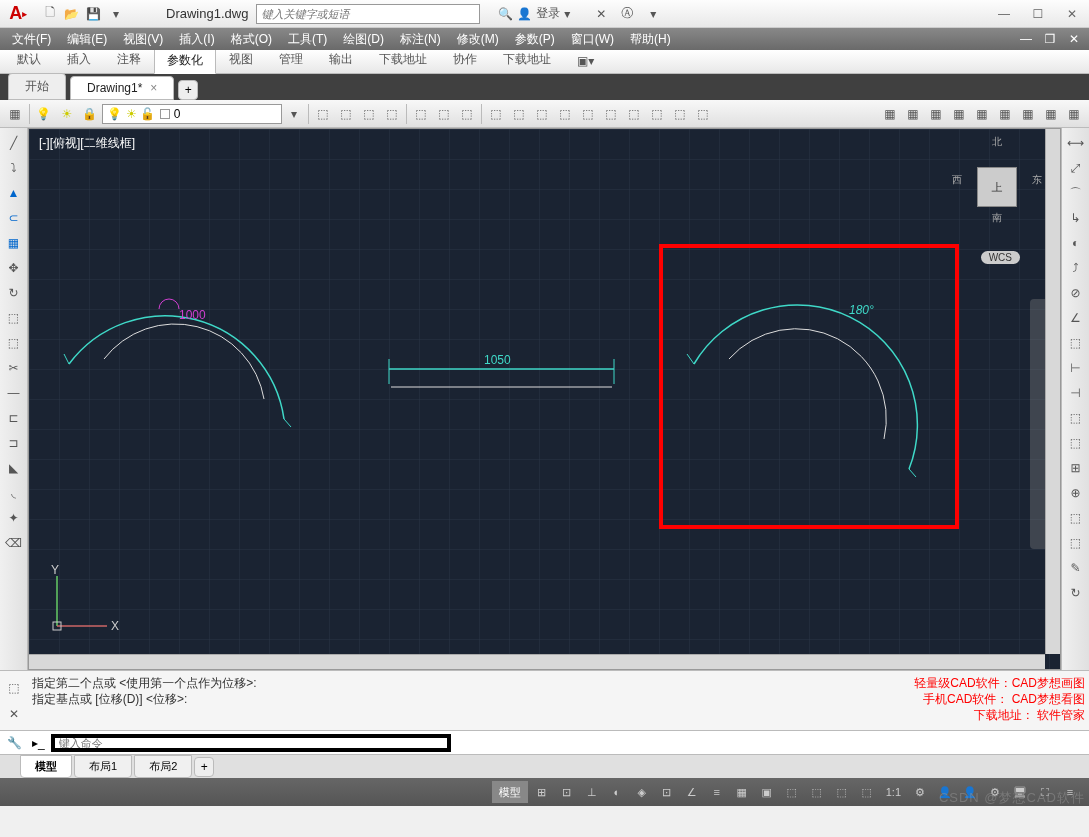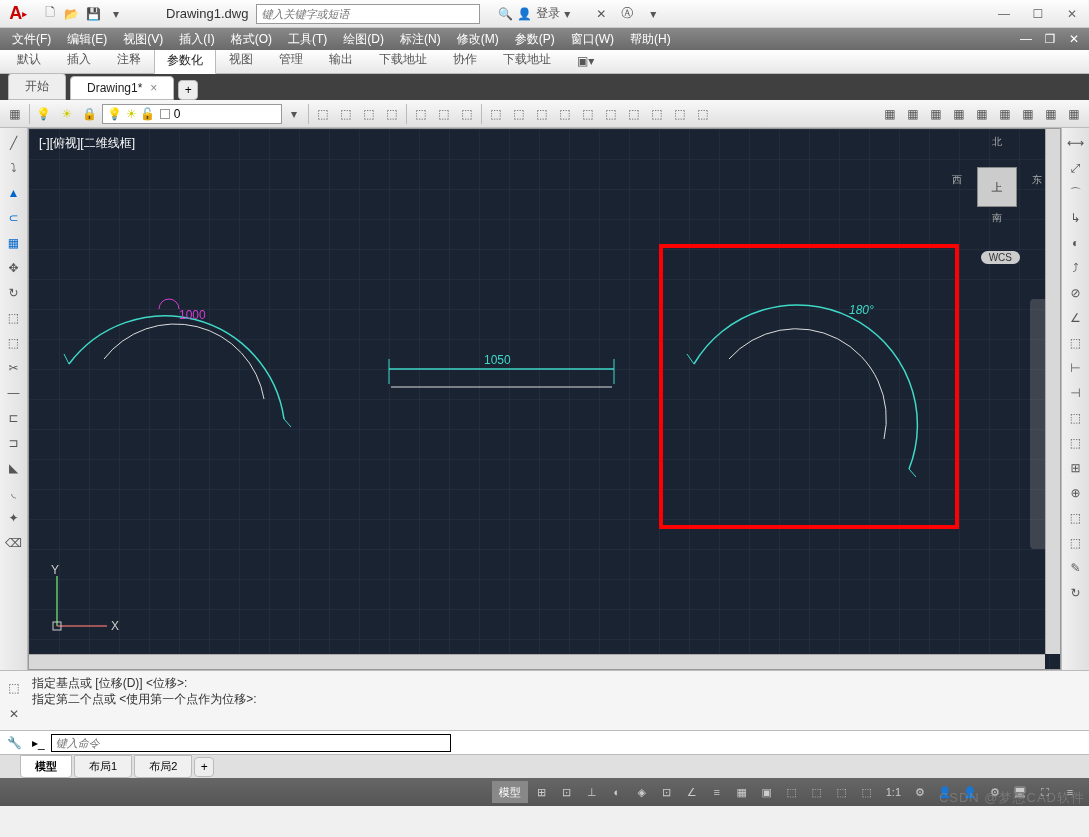--- a/index.html
+++ b/index.html
@@ -41,21 +41,21 @@
 .navbar-side{position:absolute;right:2px;top:170px;width:28px;height:250px;background:rgba(150,150,150,0.3);border-radius:4px}
 .ucs{position:absolute;bottom:20px;left:18px;color:#ccc}
 .scrollh{position:absolute;bottom:0;left:0;right:15px;height:15px;background:#d8d8d8;border-top:1px solid #aaa}
 .scrollv{position:absolute;right:0;top:0;bottom:15px;width:15px;background:#d8d8d8;border-left:1px solid #aaa}
 .cmdarea{height:60px;background:#f5f5f5;border-top:1px solid #bbb;display:flex}
 .cmdleft{width:28px;display:flex;flex-direction:column;align-items:center;justify-content:center;gap:4px}
 .cmdtext{flex:1;padding:4px;font-size:12px;color:#333;line-height:16px}
 .cmdright{width:300px;padding:4px;text-align:right}
 .cmdright div{color:red;font-size:12px;line-height:16px}
 .cmdinput{height:24px;background:#fff;border-top:1px solid #bbb;display:flex;align-items:center;padding:0 4px;gap:6px}
-.cmdinput input{flex:0 0 400px;border:1px solid #000000;height:18px;padding:0 4px;font-style:italic;color:#999;font-size:11px}
+.cmdinput input{flex:0 0 400px;border:4px solid #000000;height:18px;padding:0 4px;color:#999;font-size:11px}
 .layouttabs{height:24px;background:#e0e0e0;display:flex;align-items:center;padding-left:20px;gap:2px;border-top:1px solid #bbb}
 .ltab{padding:3px 14px;background:#f0f0f0;border:1px solid #bbb;border-radius:0 0 4px 4px;cursor:pointer;font-size:11px}
 .ltab.active{background:#fff;font-weight:bold}
 .statusbar{height:28px;background:linear-gradient(#666,#555);display:flex;align-items:center;justify-content:flex-end;padding:0 8px;gap:3px;color:#ccc}
 .sbtn{width:22px;height:22px;display:flex;align-items:center;justify-content:center;cursor:pointer;border:1px solid transparent;font-size:11px}
 .watermark{position:absolute;right:4px;bottom:30px;color:rgba(150,150,150,0.5);font-size:13px;letter-spacing:1px}
 svg{overflow:visible}
 </style>
 </head>
 <body>
@@ -276,22 +276,27 @@
     <div class="tbtn">↻</div>
   </div>
 </div>
 
 <div class="cmdarea">
   <div class="cmdleft">
     <div class="tbtn">⬚</div>
     <div class="tbtn">✕</div>
   </div>
   <div class="cmdtext">
+    <div>指定第二个点或 &lt;使用第一个点作为位移&gt;:</div>
     <div>指定基点或 [位移(D)] &lt;位移&gt;:</div>
-    <div>指定第二个点或 &lt;使用第一个点作为位移&gt;:</div>
+  </div>
+  <div class="cmdright">
+    <div>轻量级CAD软件：CAD梦想画图</div>
+    <div>手机CAD软件：  CAD梦想看图</div>
+    <div>下载地址：    软件管家</div>
   </div>
 </div>
 <div class="cmdinput">
   <div class="tbtn">🔧</div>
   <span>▸_</span>
   <input placeholder="键入命令" style="">
 </div>
 
 <div class="layouttabs">
   <div class="ltab active">模型</div>

